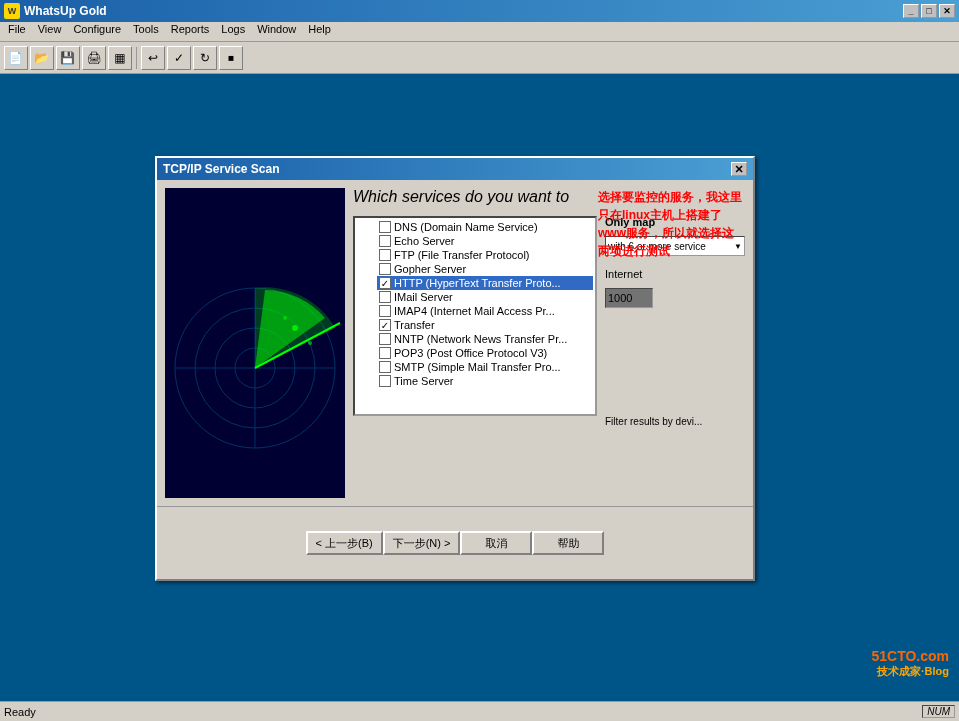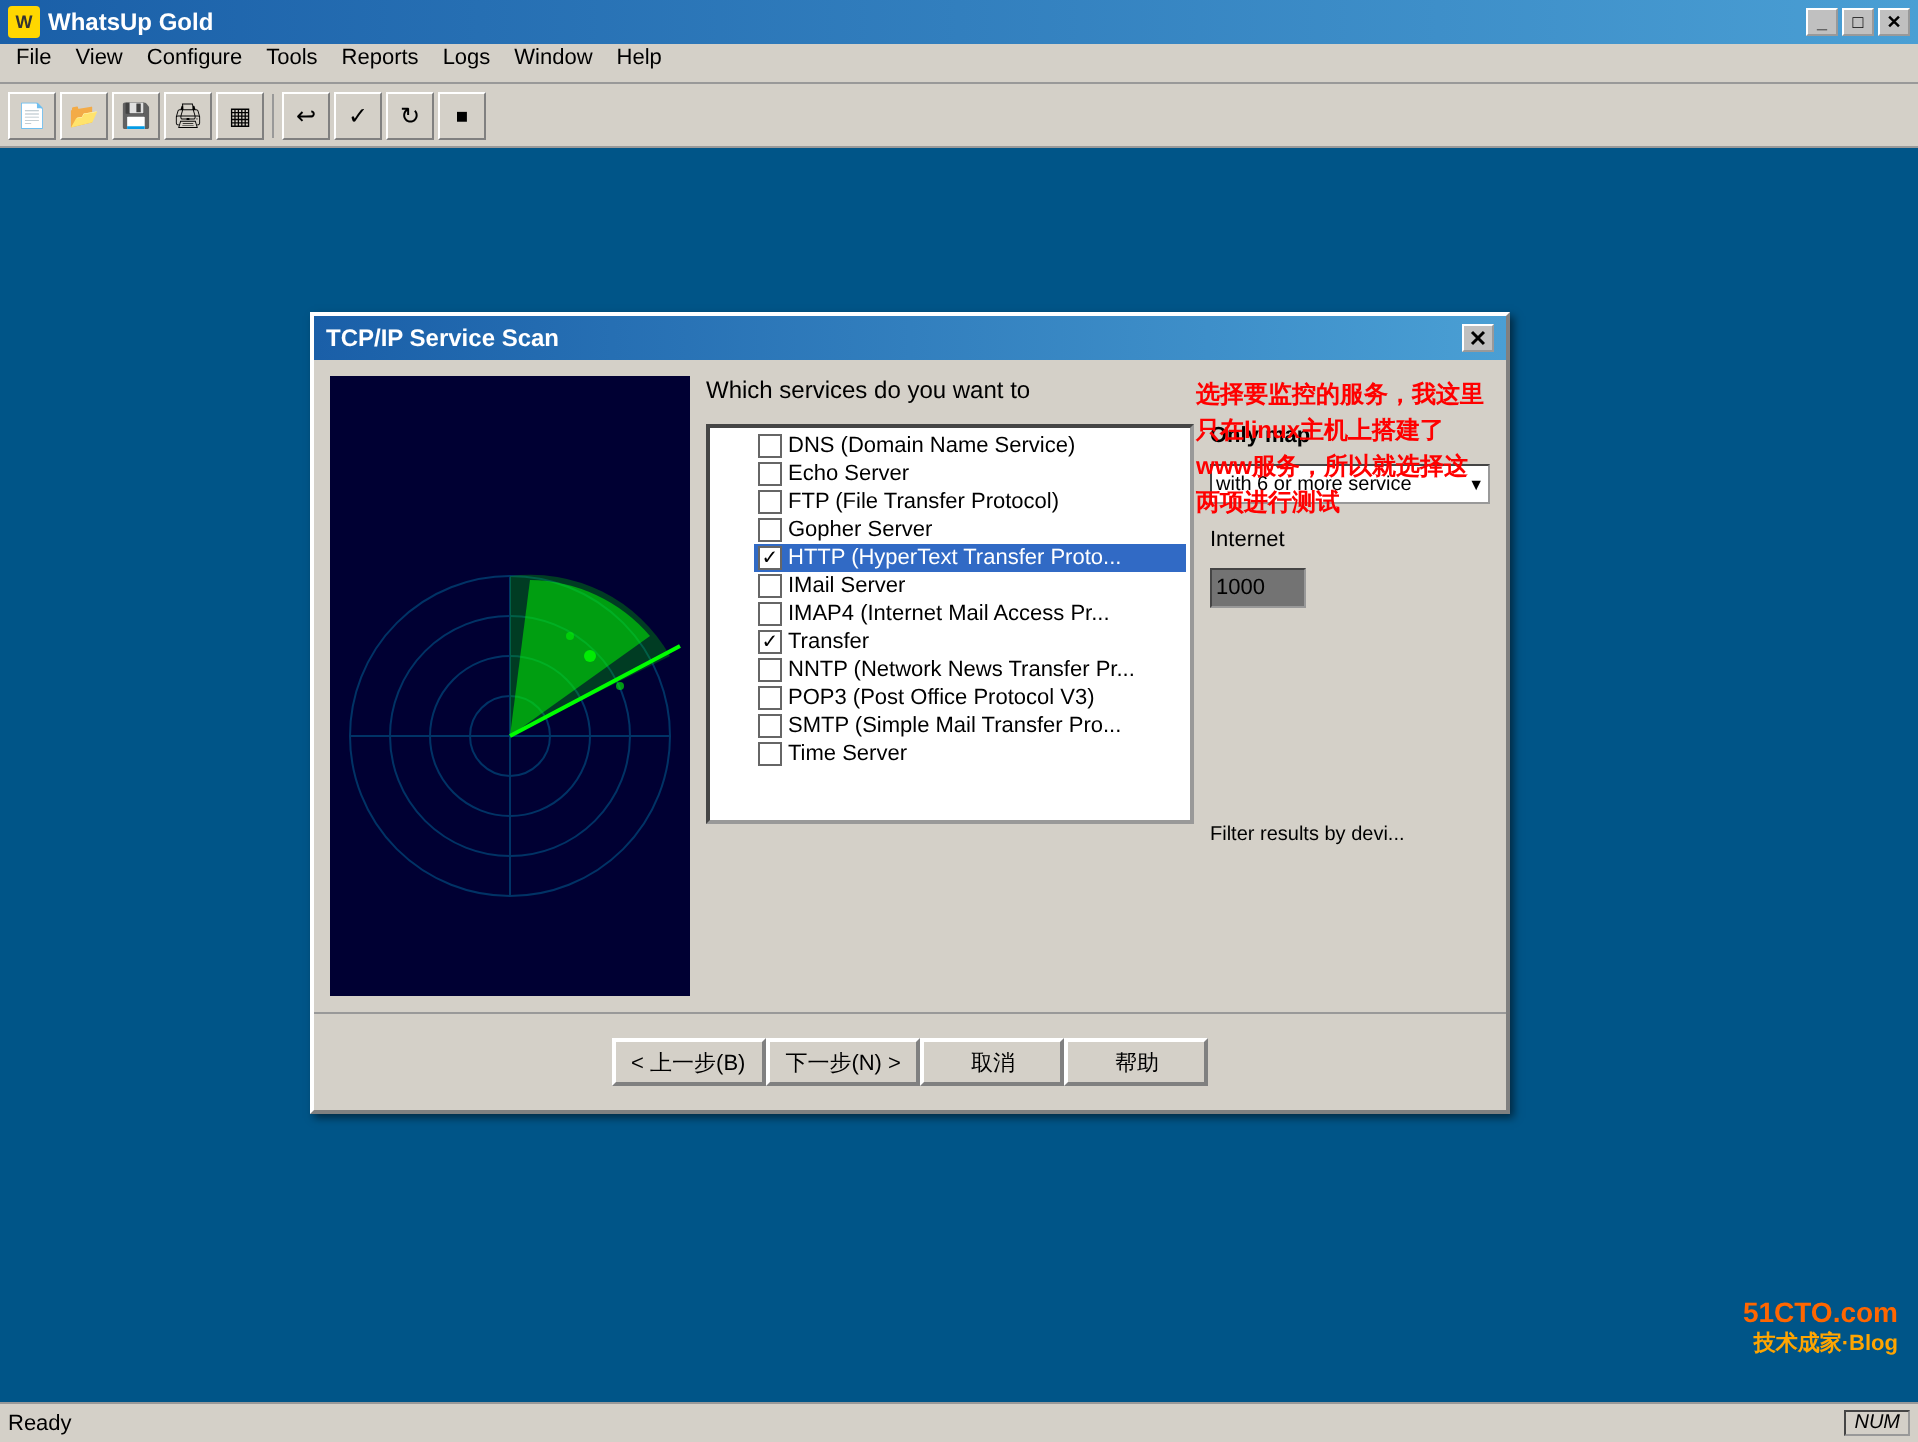--- a/index.html
+++ b/index.html
@@ -200,23 +200,24 @@
 
     
     .right-panel {
       flex: 1;
       display: flex;
       flex-direction: column;
       gap: 6px;
     }
 
     .question-text {
-      font-size: 12px;
+      font-size: 16px;
       color: #000;
       margin-bottom: 4px;
+      font-style: italic;
     }
 
     
     .service-list-container {
       border: 2px inset #999;
       background: #fff;
       height: 200px;
       overflow-y: auto;
       position: relative;
     }
@@ -312,21 +313,21 @@
     }
     .list-area {
       flex: 1;
     }
 
     
     .button-row {
       display: flex;
       justify-content: center;
       gap: 0;
-      padding: 12px;
+      padding: 24px;
       border-top: 1px solid #999;
     }
     .dialog-btn {
       min-width: 72px;
       height: 24px;
       background: #d4d0c8;
       border: 2px solid #808080;
       border-top-color: #fff;
       border-left-color: #fff;
       cursor: pointer;

